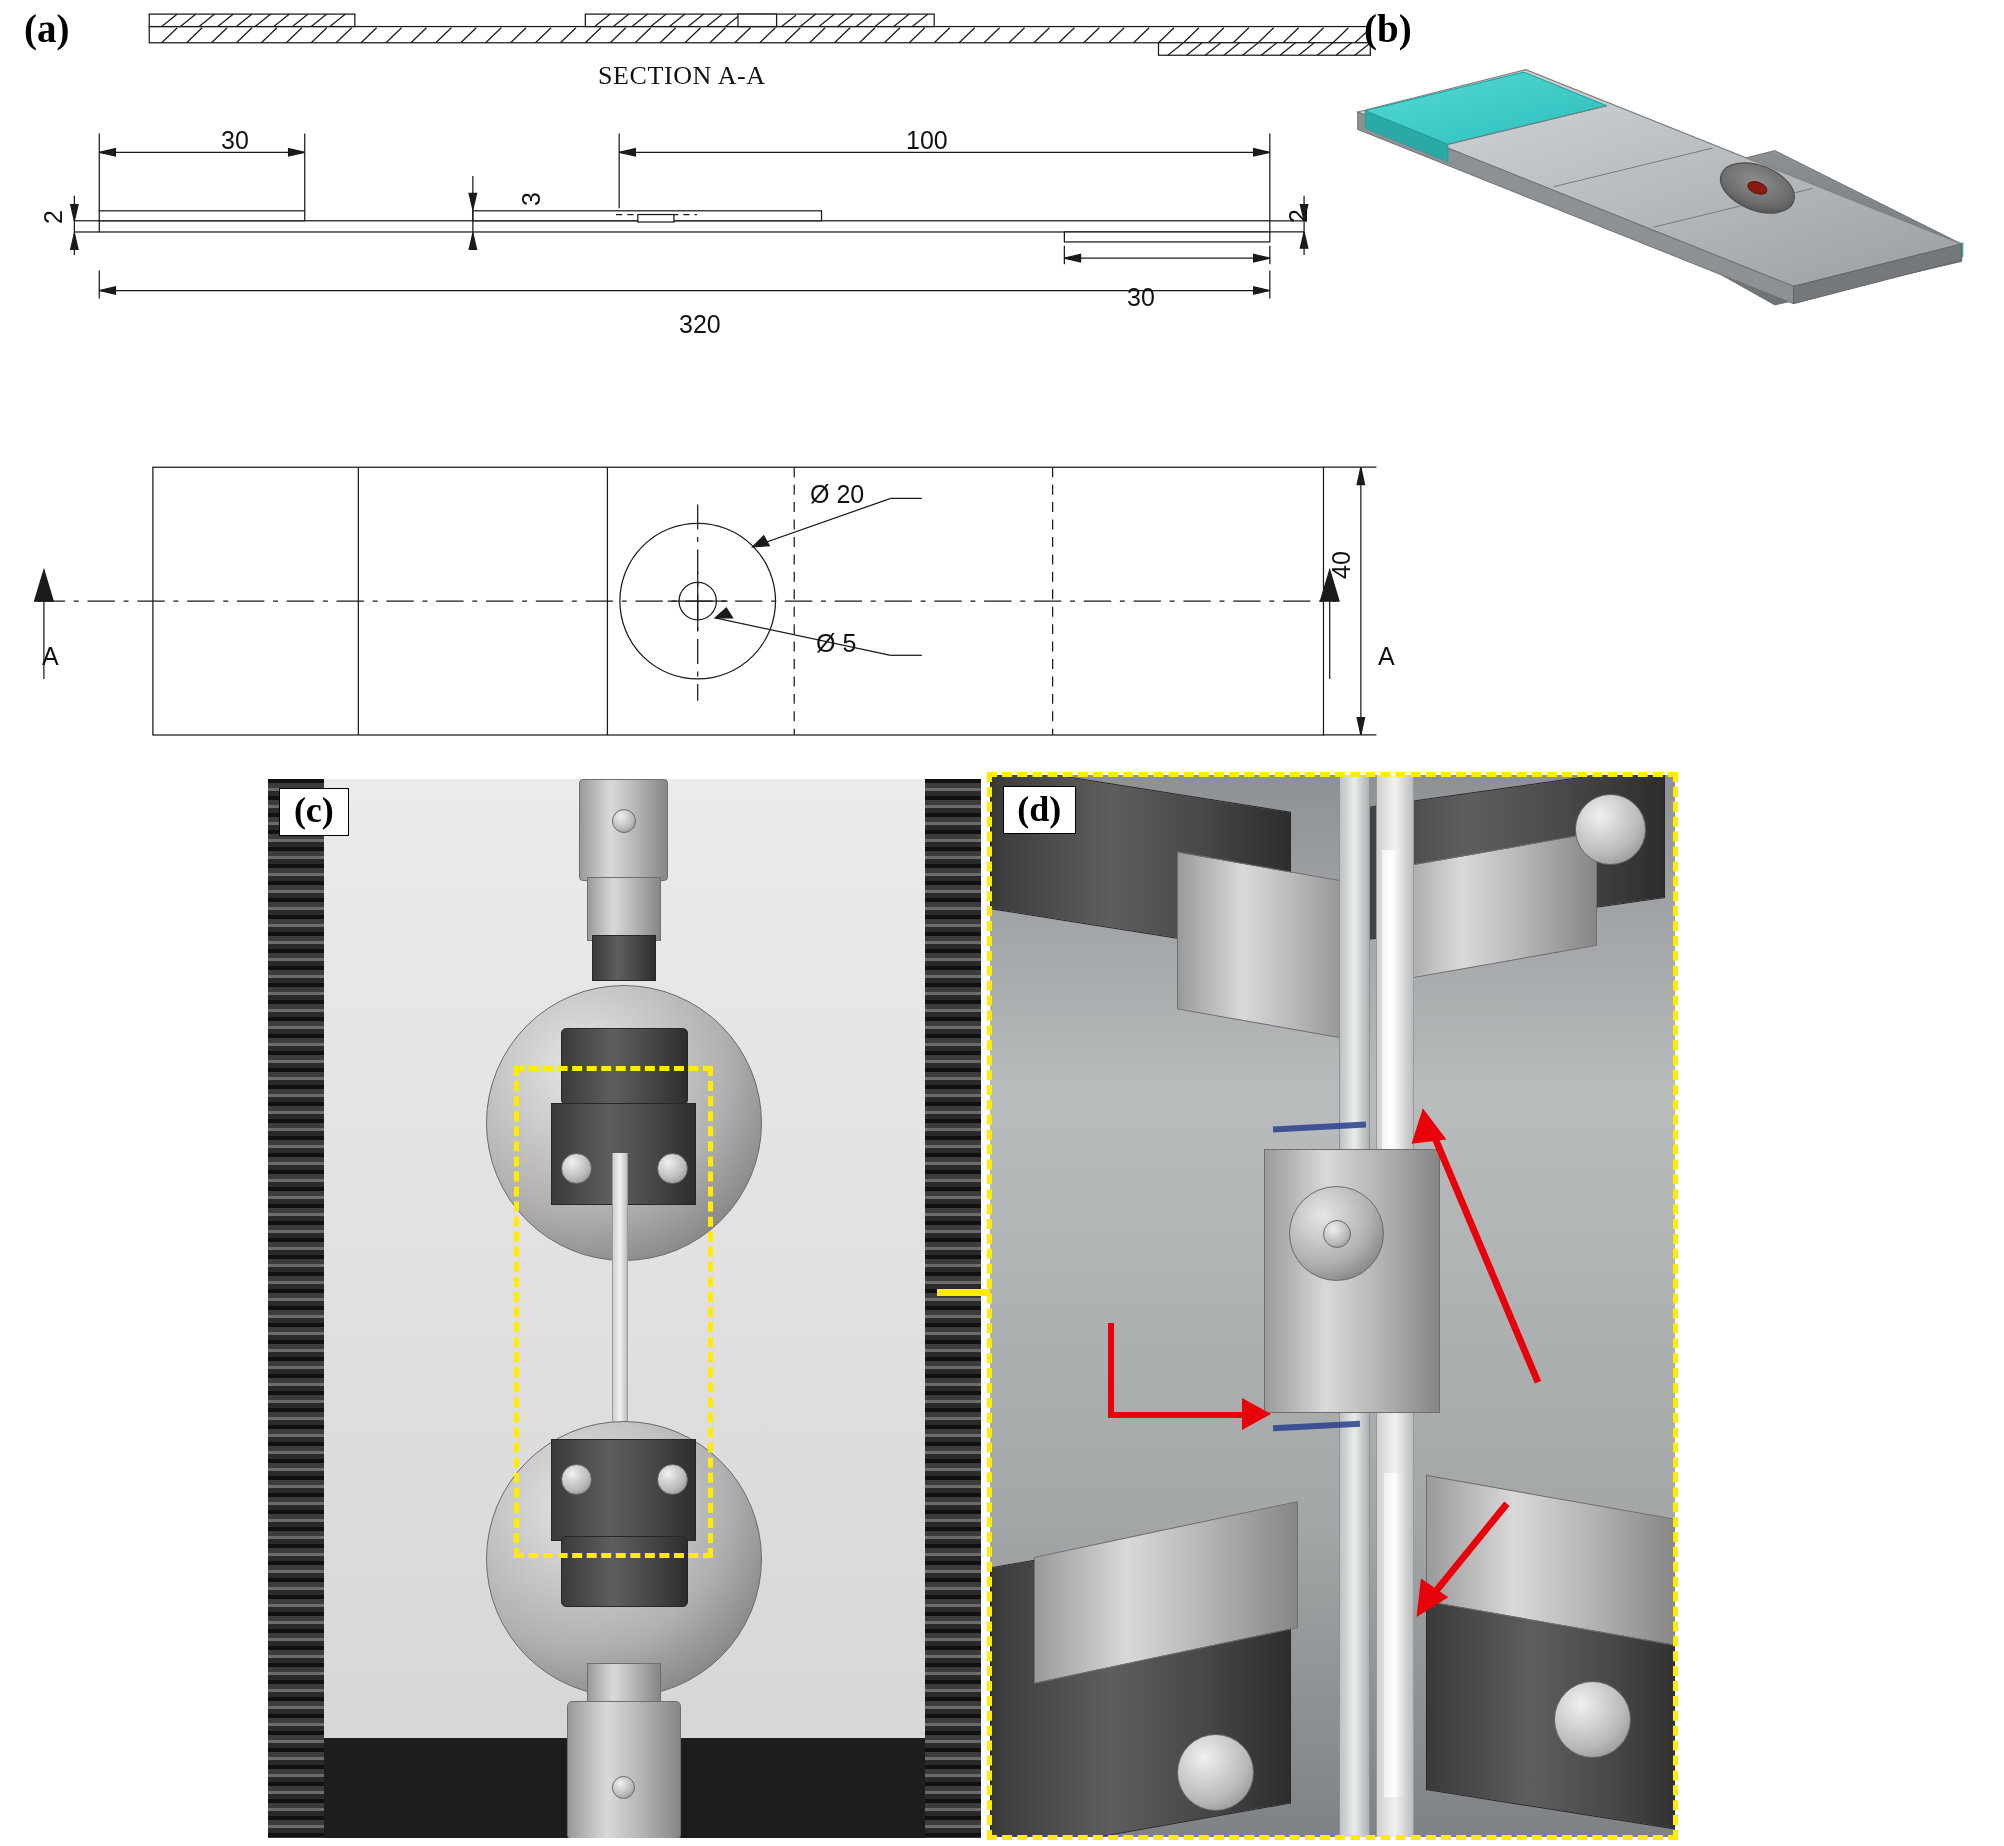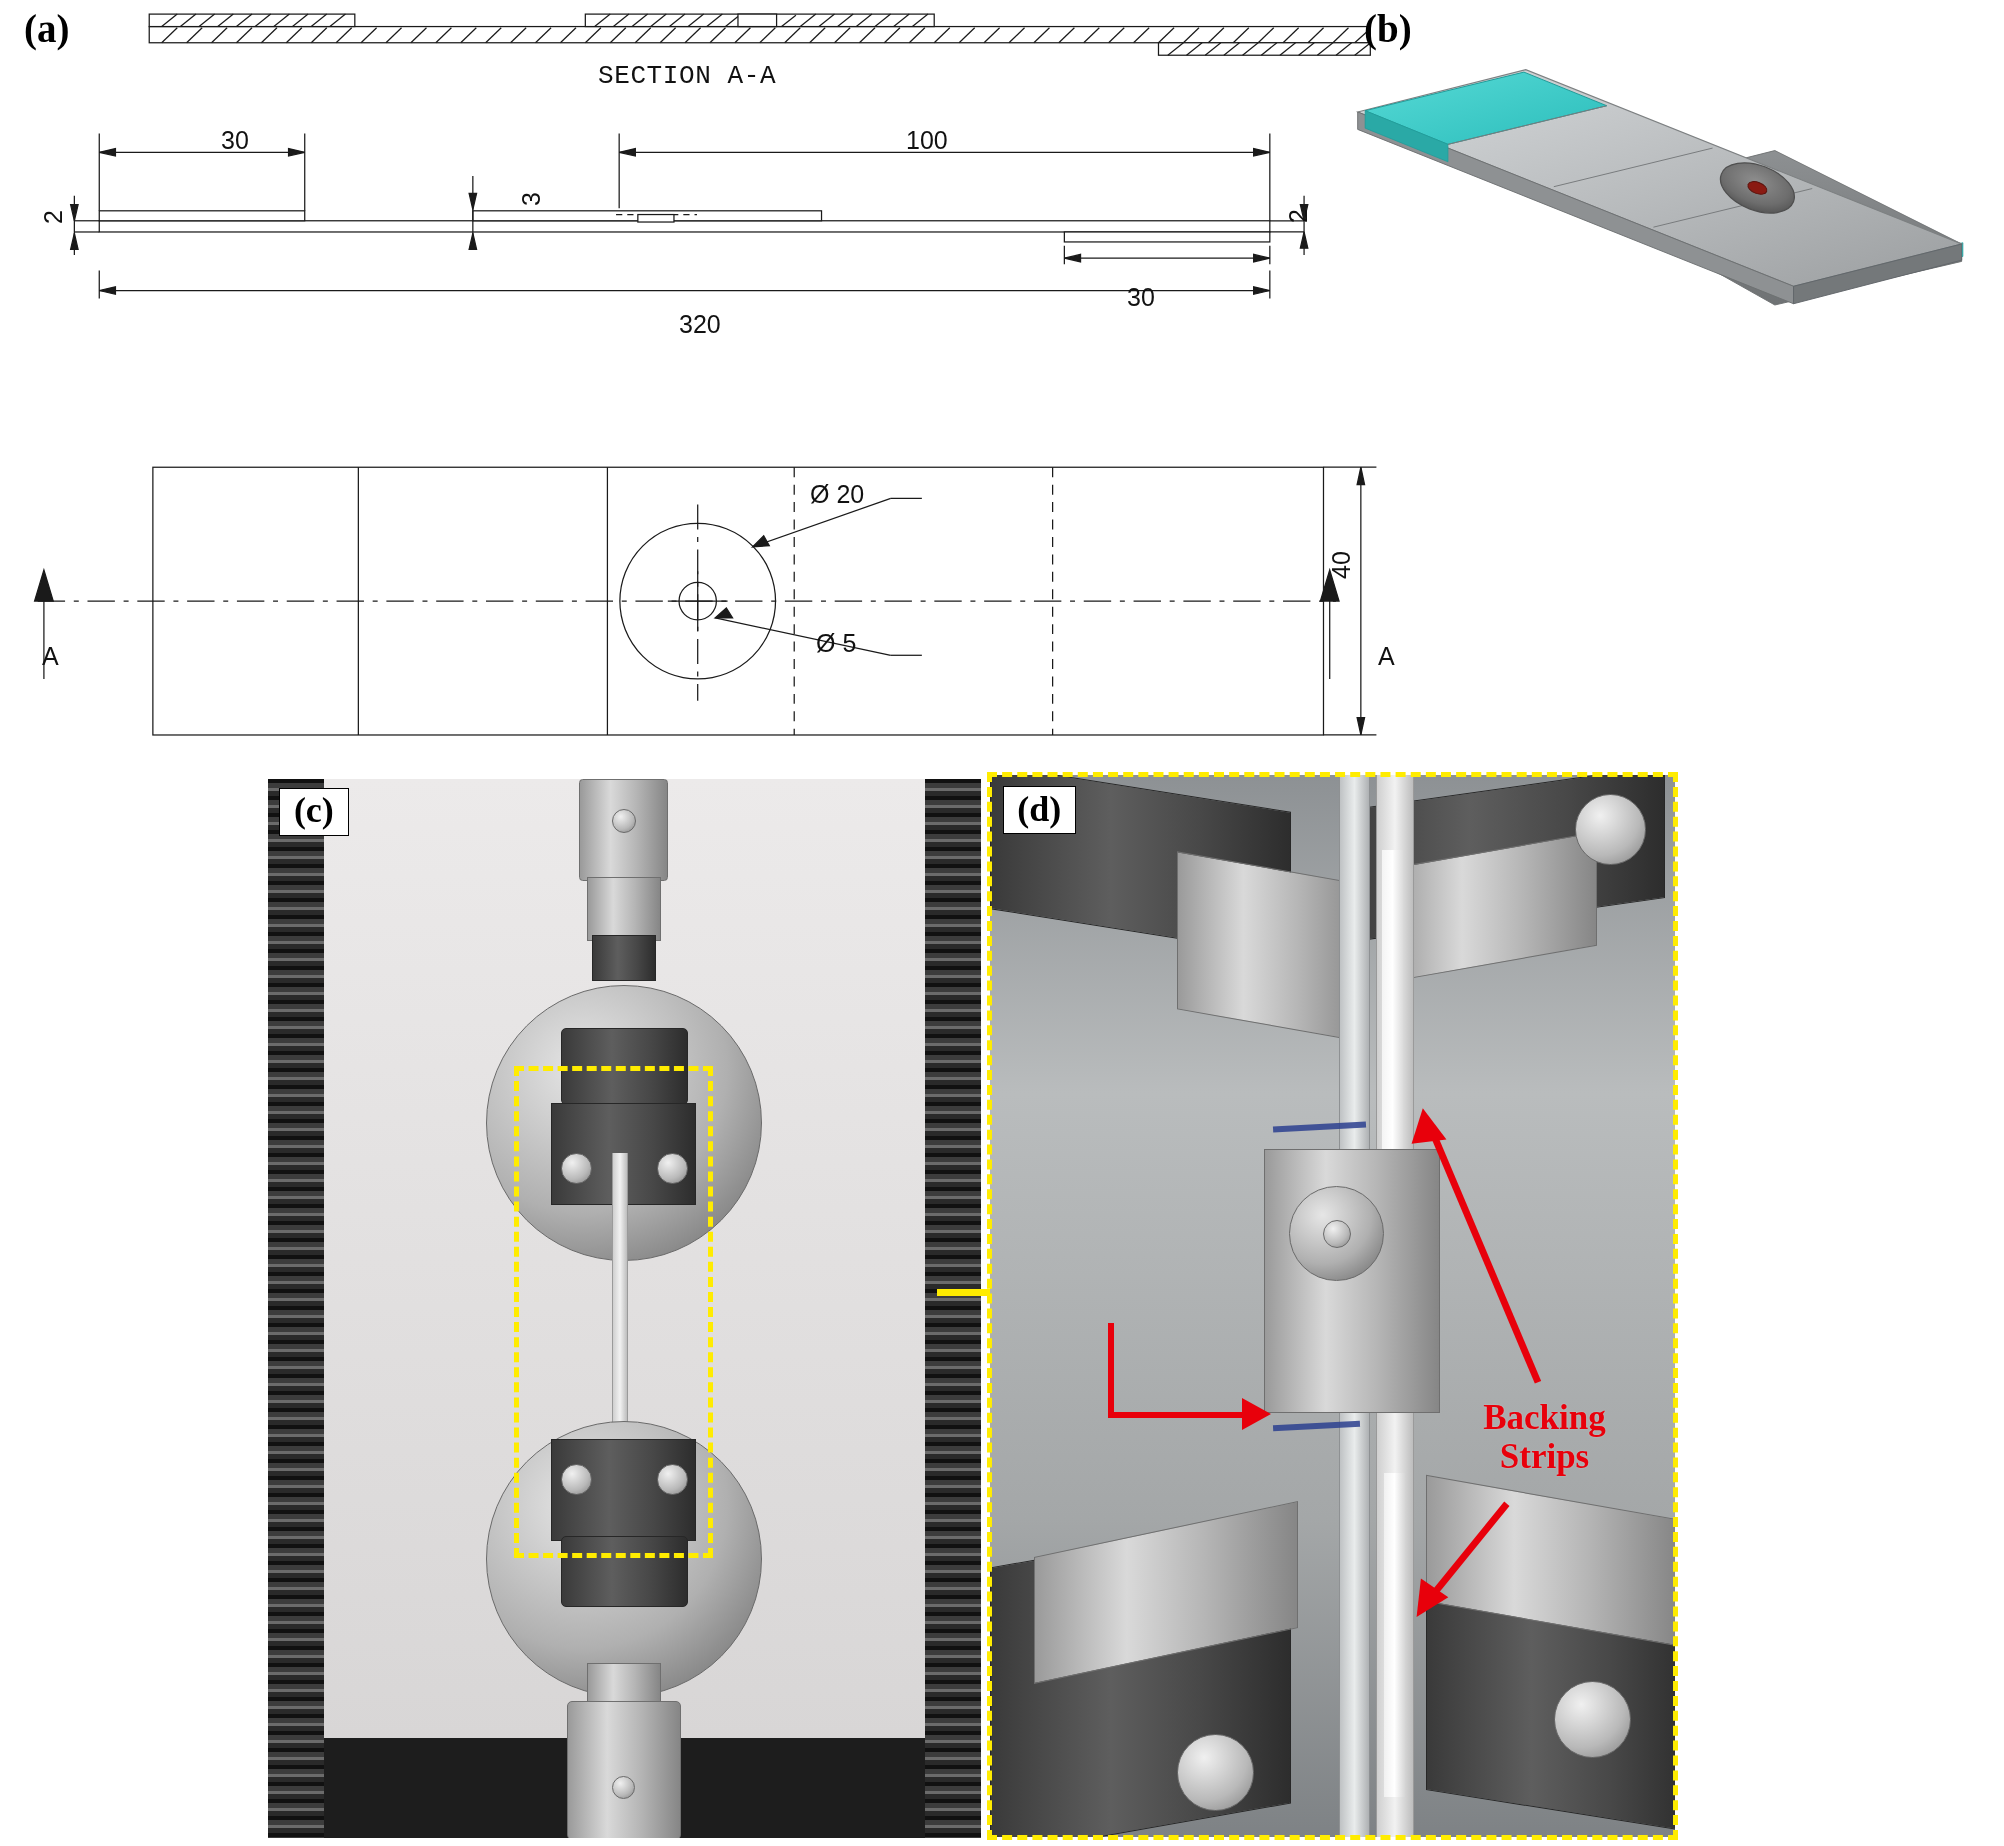--- a/index.html
+++ b/index.html
@@ -43,21 +43,21 @@
     font-size: 25px;
     color: #111;
     white-space: nowrap;
   }
   .dimtext.rot {
     transform: rotate(-90deg);
     transform-origin: left top;
   }
   .sect-caption {
     position: absolute;
-    font-family: Liberation Mono, monospace;
+    font-family: Liberation Serif, serif;
     font-size: 26px;
     color: #111;
     letter-spacing: 0.6px;
   }
 
   
   .photo {
     position: absolute;
     overflow: hidden;
   }
@@ -523,24 +523,20 @@
     <div class="metal-dark" style="left:436px; top:735px; width:262px; height:299px; transform:skewY(9deg);"></div>
     <div class="metal" style="left:436px; top:722px; width:249px; height:125px; transform:skewY(10deg);"></div>
     <div class="bolt" style="left:187px; top:959px; width:75px; height:75px;"></div>
     <div class="bolt" style="left:564px; top:906px; width:75px; height:75px;"></div>
 
 
     <div class="red-line" style="left:118px; top:548px; width:5.6px; height:93px;"></div>
     <div class="red-line" style="left:118px; top:637px; width:137px; height:5.6px;"></div>
     <div class="red-arrow-head" style="left:252px; top:623px; border-top:16px solid transparent; border-bottom:16px solid transparent; border-left:29px solid #e8000b;"></div>
 
-    <div class="red-label" style="left:430px; top:623px; width:249px;">
-      <span>Backing</span><br>
-      <span>Strips</span>
-    </div>
 
     <svg width="685" height="1062" style="position:absolute; left:0; top:0; pointer-events:none;" viewBox="0 0 1100 1705">
       <g fill="#e8000b" stroke="#e8000b" stroke-width="11">
         <line x1="880" y1="975" x2="705" y2="560"></line>
         <polygon points="695,535 733,585 677,592" stroke="none"></polygon>
         <line x1="830" y1="1170" x2="700" y2="1330"></line>
         <polygon points="685,1352 692,1290 736,1320" stroke="none"></polygon>
       </g>
     </svg>
 

